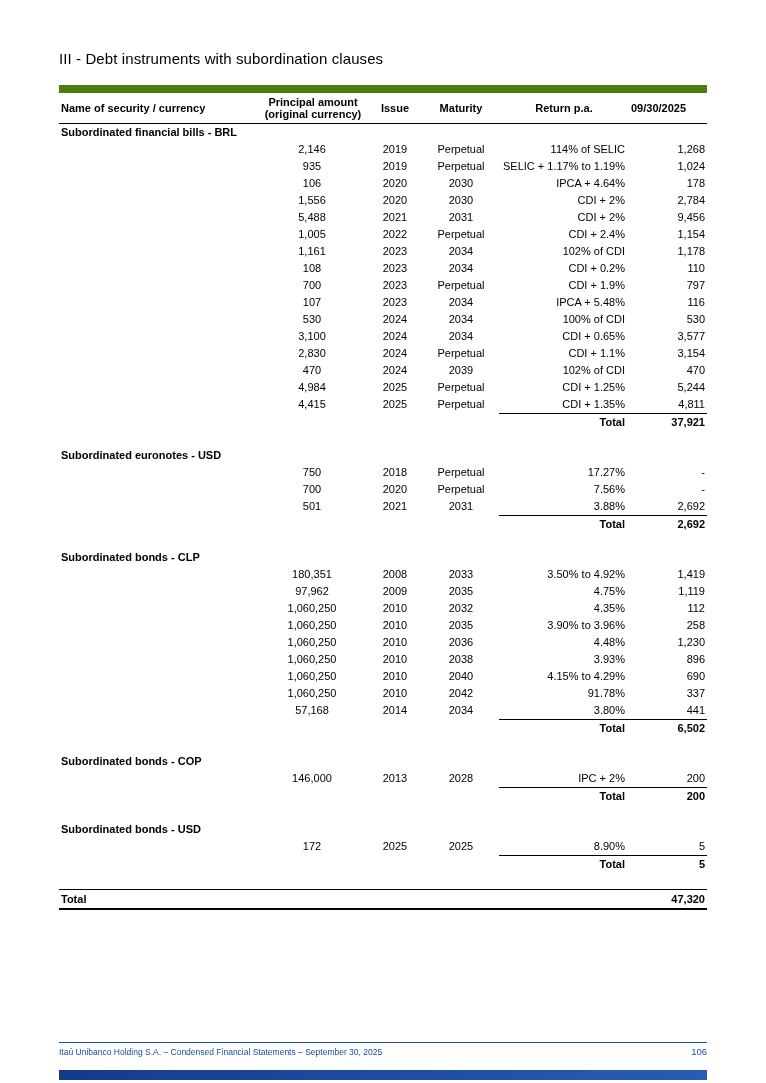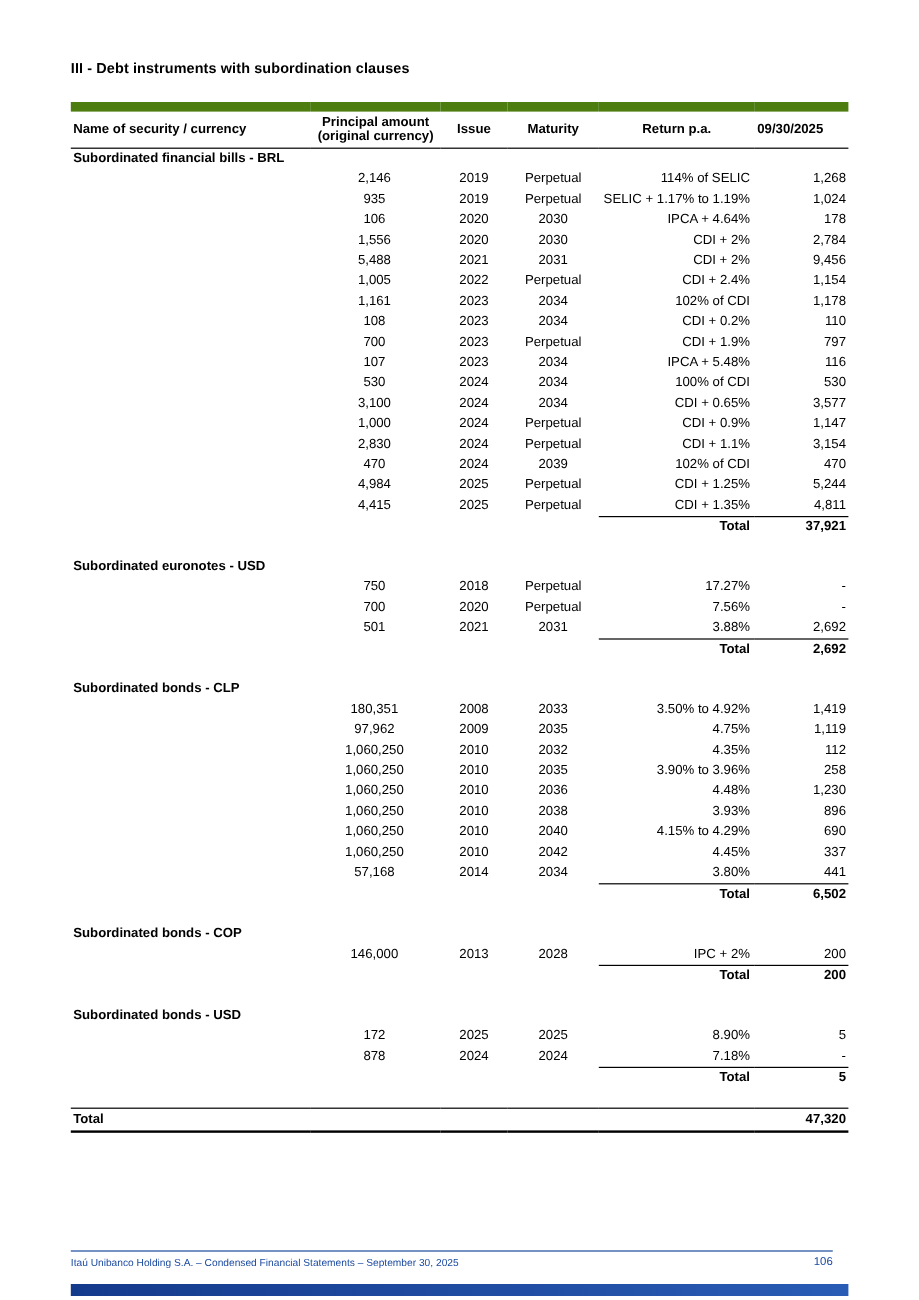--- a/index.html
+++ b/index.html
@@ -6,21 +6,21 @@
   html,body { background:#ffffff; }
   body {
     width:766px; height:1083px; position:relative;
     font-family:"Liberation Sans", sans-serif; color:#000;
     overflow:hidden;
   }
   .page { position:absolute; inset:0; background:#fff; }
 
   .title {
     position:absolute; left:59px; top:50px;
-    font-size:12px; font-weight:bold; letter-spacing:0.1px;
+    font-size:15px; font-weight:normal; letter-spacing:0.1px;
   }
 
   table.debt {
     position:absolute; left:59px; top:85px; width:648px;
     border-collapse:collapse; table-layout:fixed;
     font-size:11px;
   }
   col.c1{width:200px} col.c2{width:108px} col.c3{width:56px}
   col.c4{width:76px} col.c5{width:130px} col.c6{width:78px}
 
@@ -51,21 +51,21 @@
   tr.total-row td.total-value {
     font-weight:bold; border-top:1px solid #000;
   }
 
   tr.grand-total-row td {
     font-weight:bold; height:18px; line-height:18px;
     border-top:1px solid #000; border-bottom:2px solid #000;
   }
 
   .footer {
-    position:absolute; left:59px; right:72px; bottom:26px;
+    position:absolute; left:59px; right:59px; bottom:26px;
     border-top:1px solid var(--accent, #1d4ba0);
     padding-top:3px;
     display:flex; justify-content:space-between; align-items:flex-end;
     font-size:8.5px; color:var(--accent, #1d4ba0);
   }
   .page-number { font-size:9.5px; }
 
   .footer-bar {
     position:absolute; left:59px; right:59px; bottom:3px; height:10px;
     background:linear-gradient(90deg, var(--bar-start,#143a8c), var(--bar-end,#2a5cb5));
@@ -193,28 +193,20 @@
         <tr>
           <td class="col1"></td>
           <td class="col2">3,100</td>
           <td class="col3">2024</td>
           <td class="col4">2034</td>
           <td class="col5">CDI + 0.65%</td>
           <td class="col6">3,577</td>
         </tr>
         <tr>
           <td class="col1"></td>
-          <td class="col2">1,000</td>
-          <td class="col3">2024</td>
-          <td class="col4">Perpetual</td>
-          <td class="col5">CDI + 0.9%</td>
-          <td class="col6">1,147</td>
-        </tr>
-        <tr>
-          <td class="col1"></td>
           <td class="col2">2,830</td>
           <td class="col3">2024</td>
           <td class="col4">Perpetual</td>
           <td class="col5">CDI + 1.1%</td>
           <td class="col6">3,154</td>
         </tr>
         <tr>
           <td class="col1"></td>
           <td class="col2">470</td>
           <td class="col3">2024</td>
@@ -338,21 +330,21 @@
           <td class="col3">2010</td>
           <td class="col4">2040</td>
           <td class="col5">4.15% to 4.29%</td>
           <td class="col6">690</td>
         </tr>
         <tr>
           <td class="col1"></td>
           <td class="col2">1,060,250</td>
           <td class="col3">2010</td>
           <td class="col4">2042</td>
-          <td class="col5">4.45%</td>
+          <td class="col5">91.78%</td>
           <td class="col6">337</td>
         </tr>
         <tr>
           <td class="col1"></td>
           <td class="col2">57,168</td>
           <td class="col3">2014</td>
           <td class="col4">2034</td>
           <td class="col5">3.80%</td>
           <td class="col6">441</td>
         </tr>
@@ -387,28 +379,20 @@
           <td colspan="6">Subordinated bonds - USD</td>
         </tr>
         <tr>
           <td class="col1"></td>
           <td class="col2">172</td>
           <td class="col3">2025</td>
           <td class="col4">2025</td>
           <td class="col5">8.90%</td>
           <td class="col6">5</td>
         </tr>
-        <tr>
-          <td class="col1"></td>
-          <td class="col2">878</td>
-          <td class="col3">2024</td>
-          <td class="col4">2024</td>
-          <td class="col5">7.18%</td>
-          <td class="col6">-</td>
-        </tr>
         <tr class="total-row">
           <td colspan="4"></td>
           <td class="col5 total-label">Total</td>
           <td class="col6 total-value">5</td>
         </tr>
         <tr class="spacer">
           <td colspan="6"></td>
         </tr>
         <tr class="grand-total-row">
           <td class="col1" colspan="5">Total</td>

